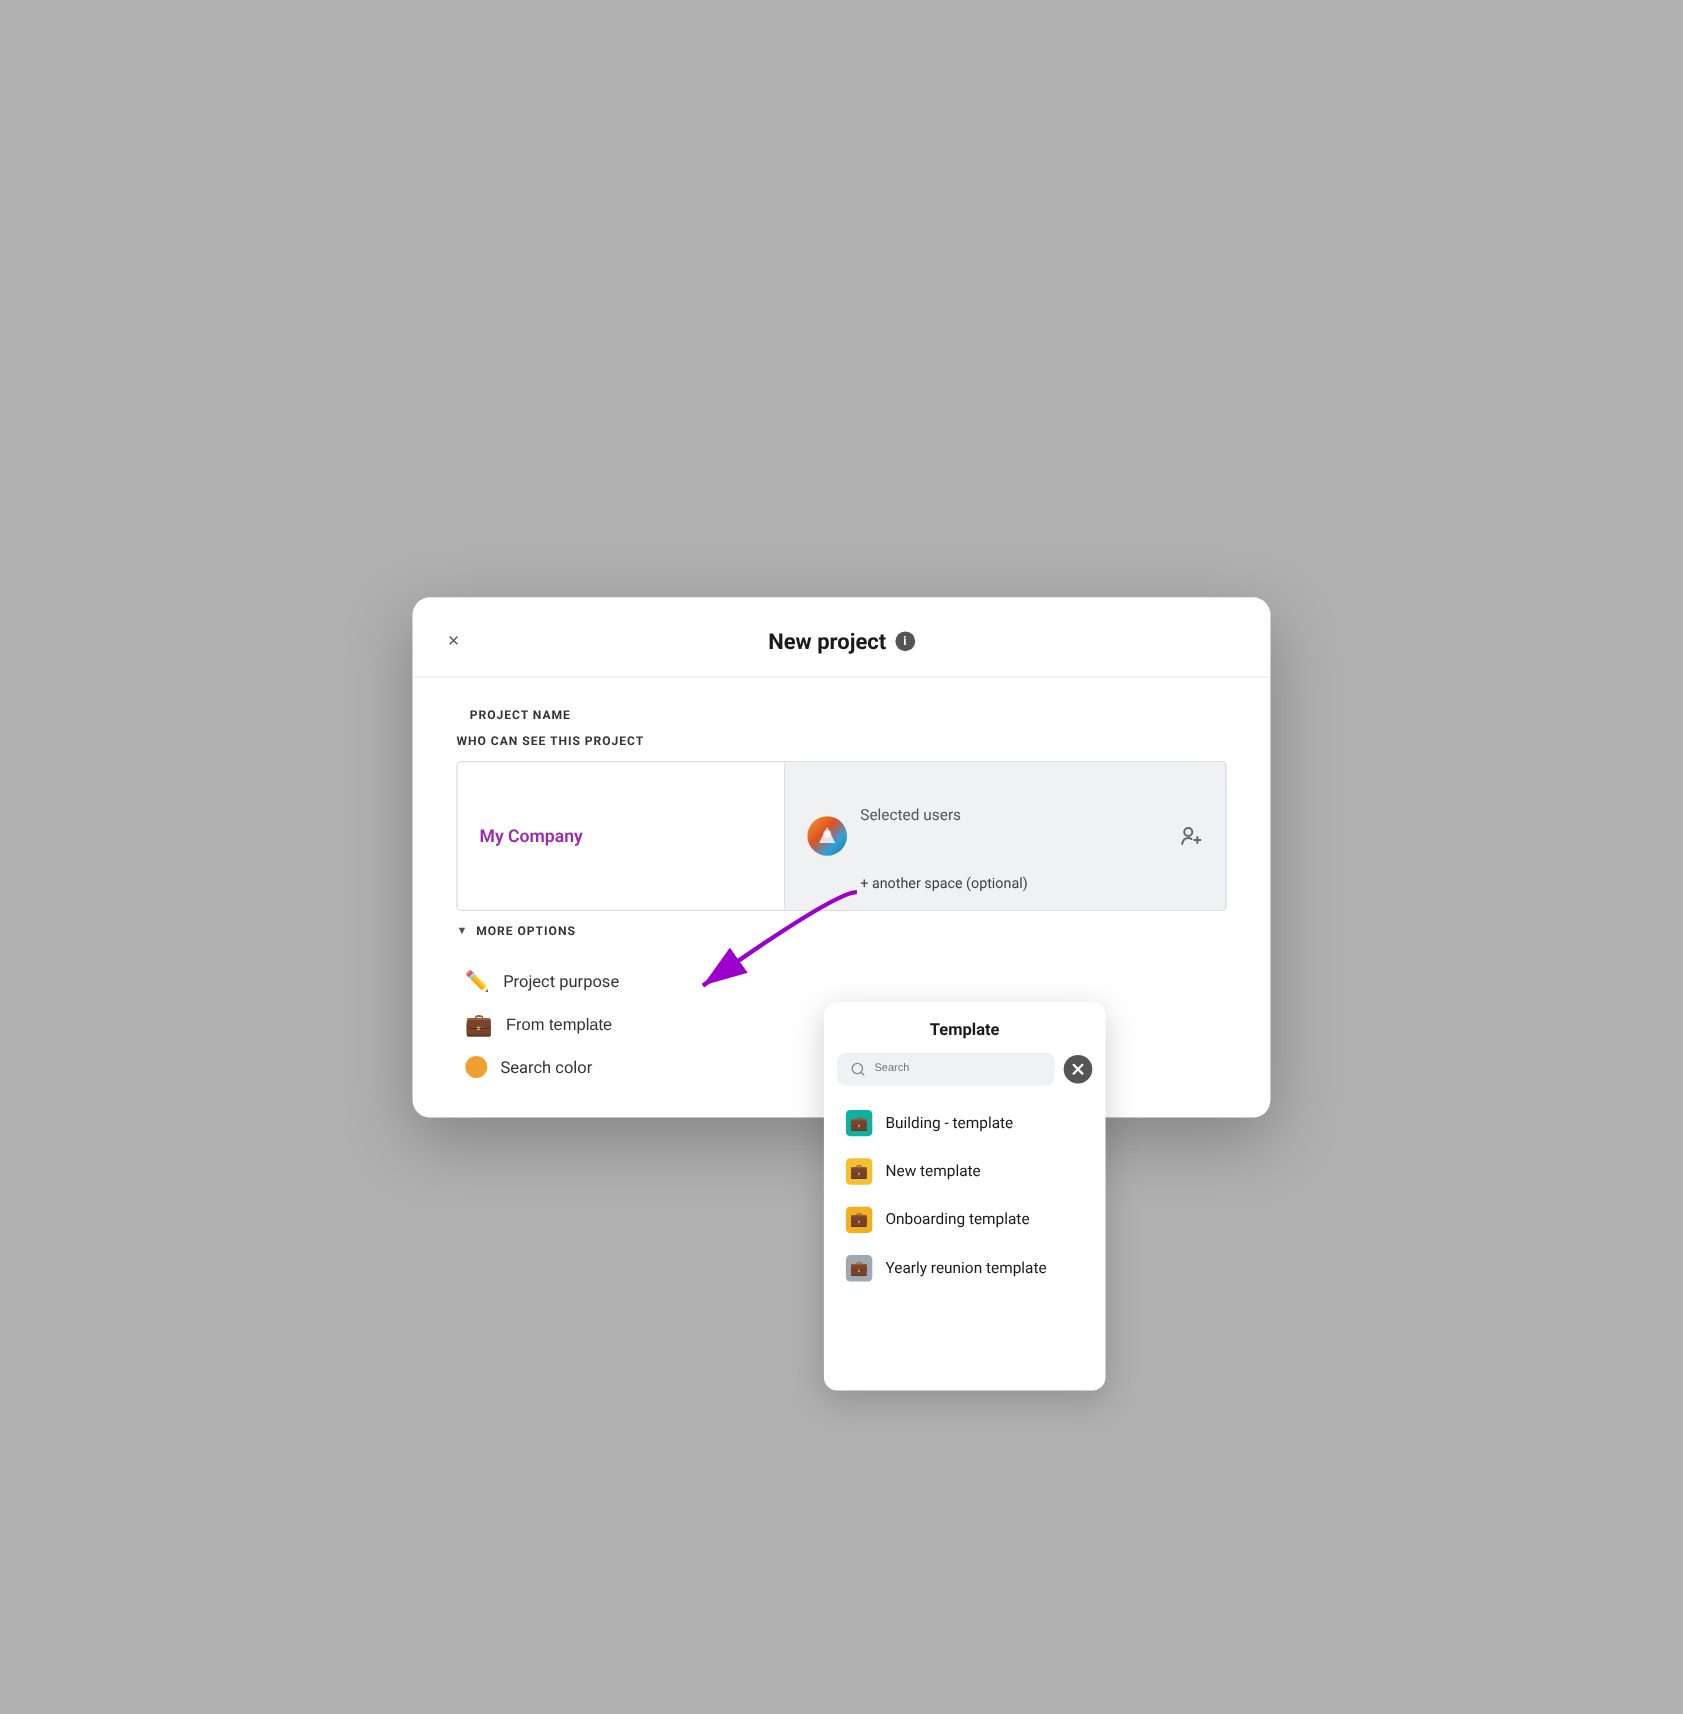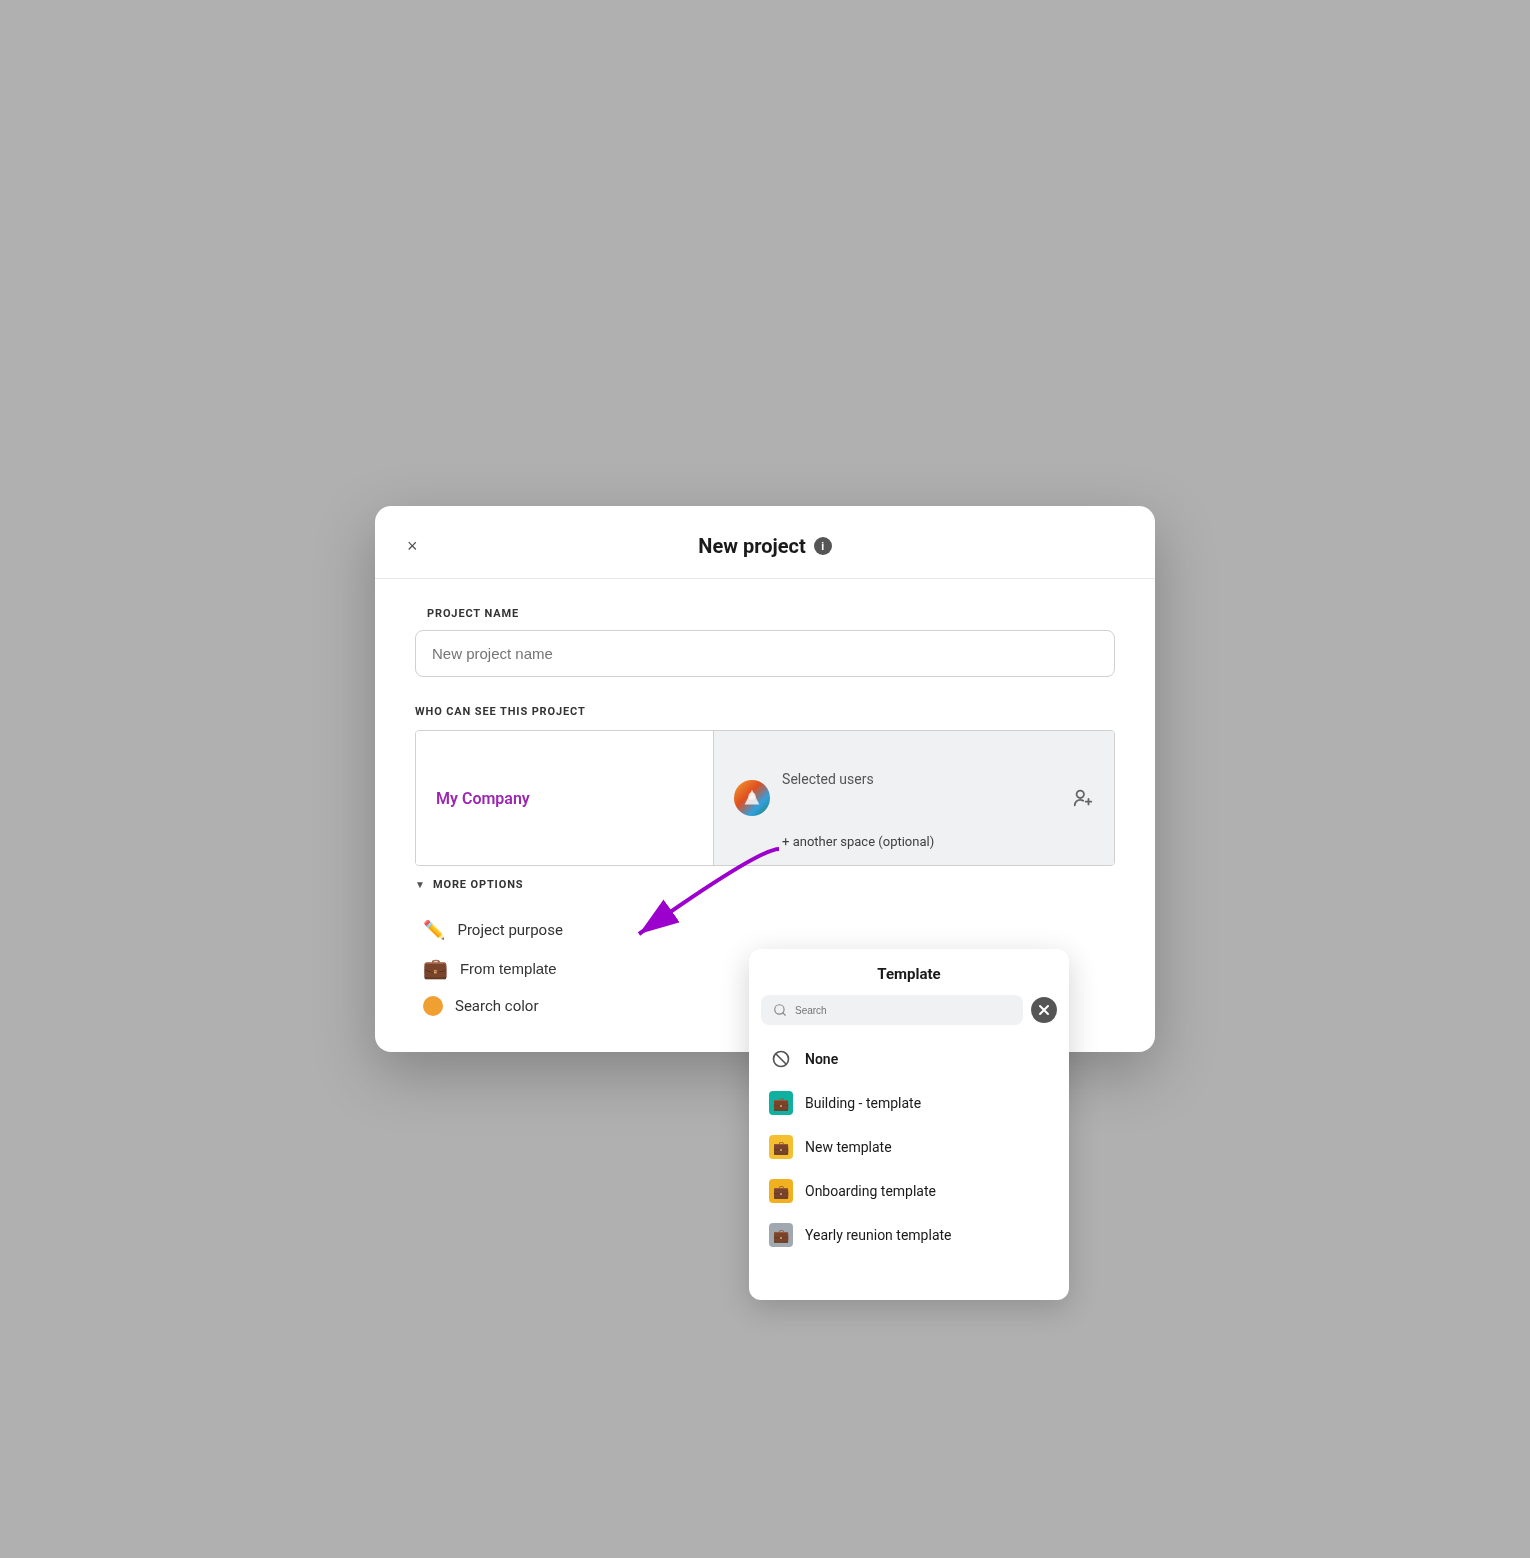--- a/index.html
+++ b/index.html
@@ -240,21 +240,21 @@
       font-size: 15px;
       color: #333;
     }
 
     
     .template-dropdown {
       position: absolute;
       background: white;
       border-radius: 12px;
       box-shadow: 0 8px 30px rgba(0,0,0,0.18);
-      width: 320px;
+      width: 256px;
       padding: 16px 0 8px;
       z-index: 10;
       right: -40px;
       bottom: -320px;
     }
 
     .dropdown-title {
       text-align: center;
       font-size: 15px;
       font-weight: 700;
@@ -388,21 +388,20 @@
   <div class="modal-header">
     <button class="modal-close">×</button>
     <span class="modal-title">
       <span>New project</span>
       <span class="info-icon">i</span>
     </span>
   </div>
 
   <div class="modal-body">
     <div class="field-label">PROJECT NAME</div>
-    <input class="project-name-input" type="text" placeholder="New project name" style="">
 
     <div class="visibility-label">WHO CAN SEE THIS PROJECT</div>
     <div class="visibility-options">
       <div class="visibility-option-company">
         <span class="company-name">My Company</span>
       </div>
       <div class="visibility-option-selected">
         <div class="space-icon">
           <svg viewBox="0 0 24 24" fill="none" xmlns="http://www.w3.org/2000/svg">
             <path d="M12 3 L20 19 H4 Z" fill="white" opacity="0.8"></path>
@@ -469,29 +468,20 @@
               <input class="search-input" type="text" placeholder="Search" style="">
             </div>
             <button class="clear-btn">
               <svg viewBox="0 0 12 12" fill="none">
                 <path d="M2 2l8 8M10 2l-8 8" stroke="white" stroke-width="2" stroke-linecap="round"></path>
               </svg>
             </button>
           </div>
 
           <ul class="template-list">
-            <li class="template-item">
-              <div class="template-item-icon icon-none">
-                <svg viewBox="0 0 24 24" fill="none">
-                  <circle cx="12" cy="12" r="9" stroke="#555" stroke-width="2"></circle>
-                  <path d="M6 6l12 12" stroke="#555" stroke-width="2" stroke-linecap="round"></path>
-                </svg>
-              </div>
-              <span class="template-item-label template-item-label-bold">None</span>
-            </li>
             <li class="template-item">
               <div class="template-item-icon icon-teal">
                 <span style="font-size:13px;">💼</span>
               </div>
               <span class="template-item-label">Building - template</span>
             </li>
             <li class="template-item">
               <div class="template-item-icon icon-yellow-new">
                 <span style="font-size:13px;">💼</span>
               </div>

